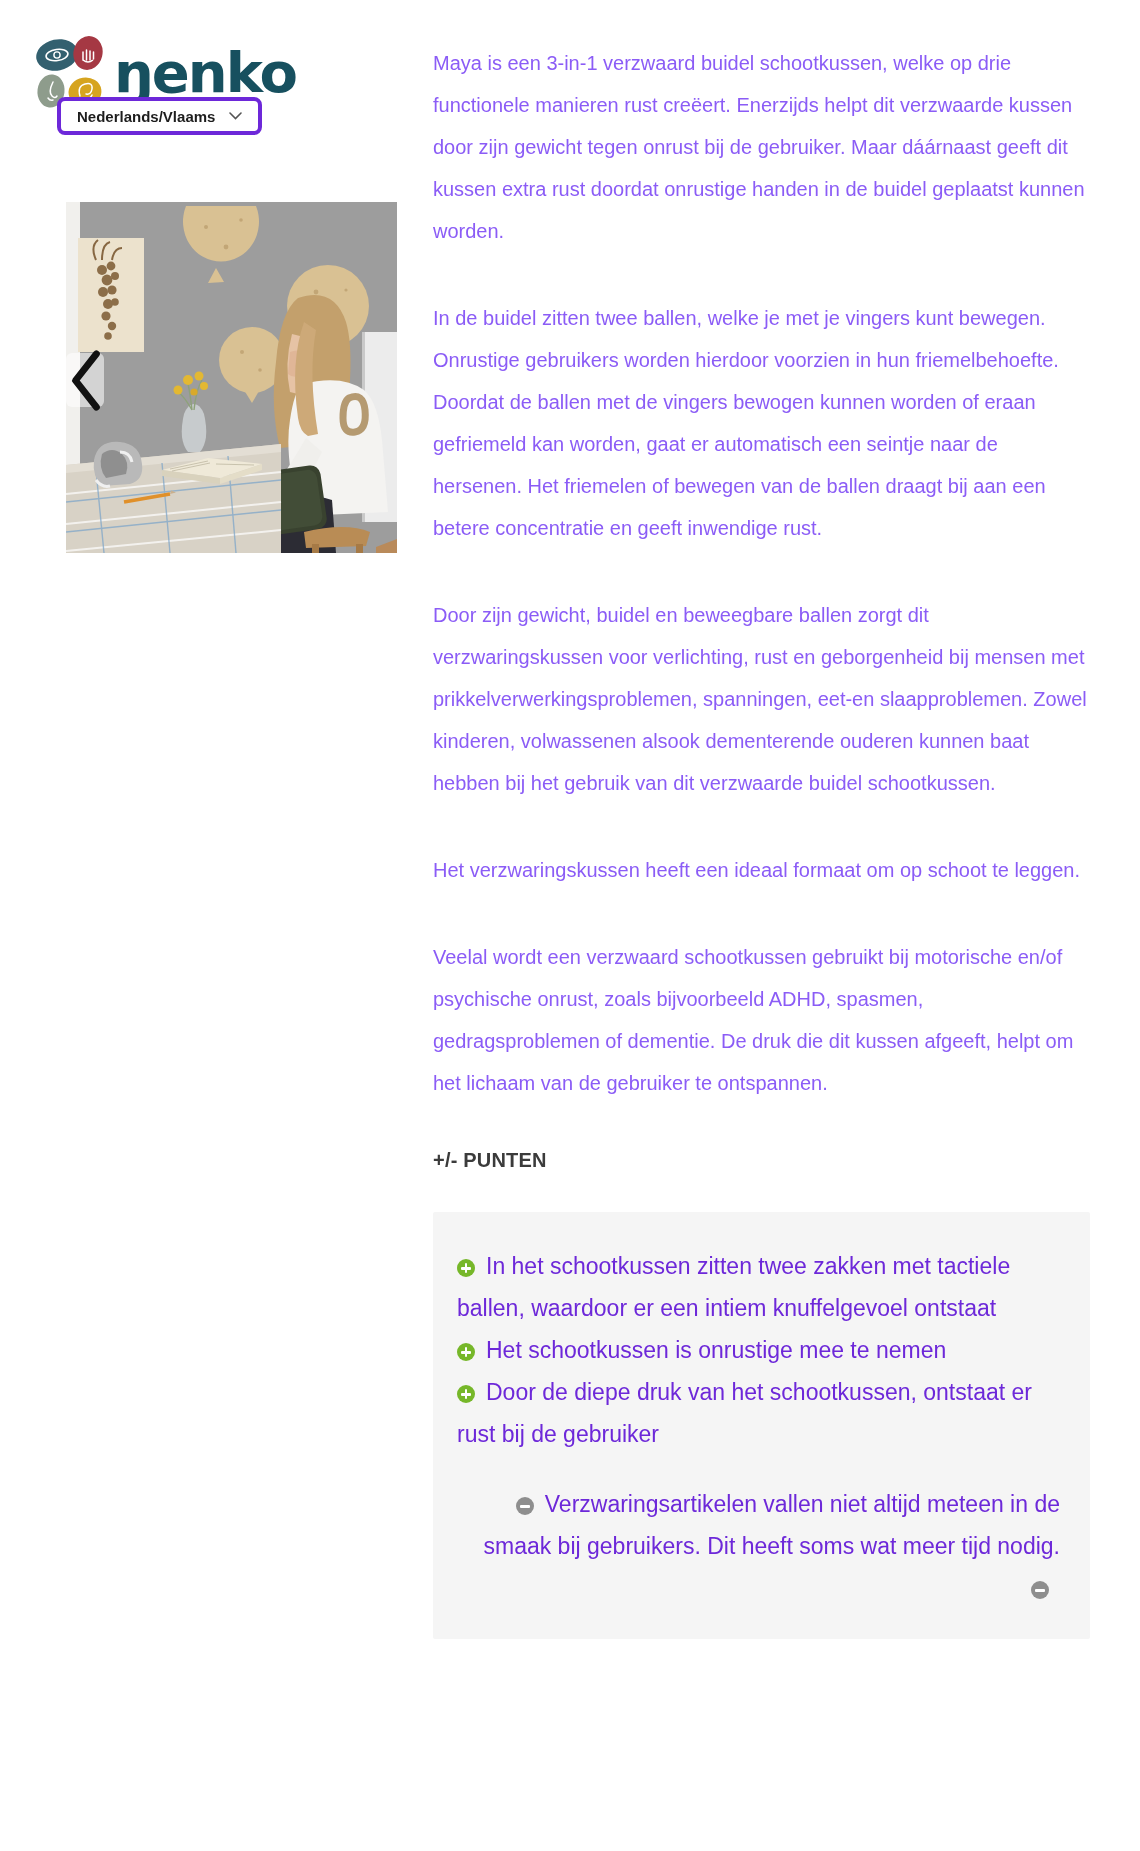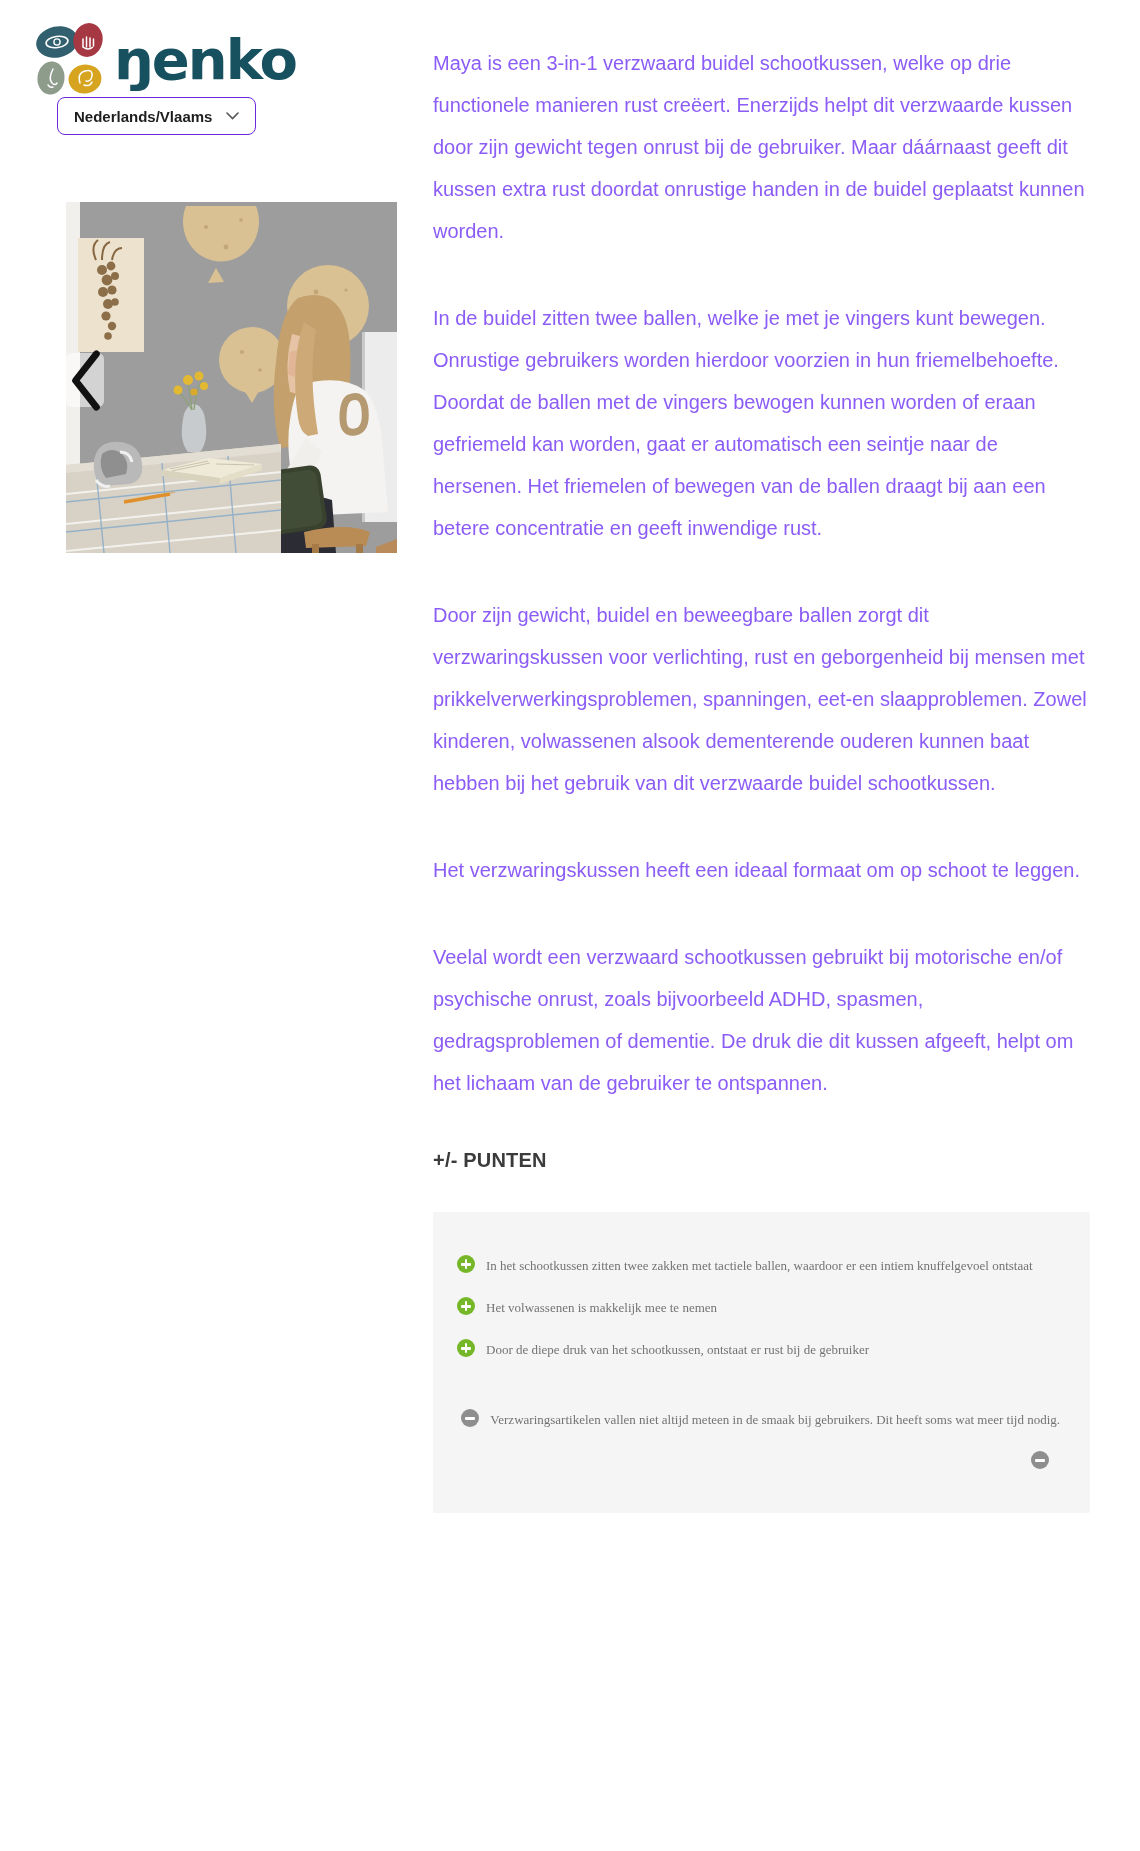--- a/index.html
+++ b/index.html
@@ -3,31 +3,31 @@
 <meta charset="utf-8">
 <style>
   * { margin:0; padding:0; box-sizing:border-box; }
   html,body { background:#ffffff; }
   body {
     width:1140px; height:1851px; position:relative;
     font-family:"Liberation Sans","DejaVu Sans",sans-serif;
     color:#2d2d2d; overflow:hidden;
   }
   
-  .logo { position:absolute; left:34px; top:23px; display:flex; align-items:center; }
+  .logo { position:absolute; left:34px; top:36px; display:flex; align-items:center; }
   .logo-blobs { width:72px; height:74px; }
   .wordmark {
     font-family:"DejaVu Sans","Liberation Sans",sans-serif;
     font-size:56px; font-weight:700; color:#17505f; letter-spacing:-2px;
     margin-left:8px; line-height:74px;
   }
   .lang-select {
     position:absolute; left:57px; top:97px; height:38px;
     display:flex; align-items:center; gap:14px;
-    background:#fff; border:1px solid #6d28d9; border-radius:8px;
+    background:#fff; border:4px solid #6d28d9; border-radius:8px;
     padding:0 16px; cursor:pointer;
     font-family:inherit; font-size:15px; font-weight:700; color:#1d1d1d;
   }
   .lang-select svg { display:block; }
   
   .photo {
     position:absolute; left:66px; top:202px; width:331px; height:351px;
     overflow:hidden; background:#9d9d9d;
   }
   .photo svg { display:block; width:331px; height:351px; }
@@ -44,21 +44,21 @@
   .pc-heading {
     font-size:20px; font-weight:700; color:#3b3b3b;
     margin:36px 0 40px 0; letter-spacing:0.2px;
   }
   .pc-panel {
     background:#f5f5f5; border-radius:2px;
     padding:33px 30px 30px 24px;
   }
   .pc-group { margin:0; }
   .pc-group + .pc-group { margin-top:28px;text-align:right; }
-  .pc-item { font-size:13px; line-height:42px; color:#737373;font-family:Liberation Serif, serif; }
+  .pc-item { font-size:23px; line-height:42px; color:#6d28d9; }
   .pm-icon {
     display:inline-block; width:18px; height:18px; border-radius:50%;
     position:relative; vertical-align:-3px; margin-right:11px;
   }
   .pm-icon.plus  { background:#76b729; }
   .pm-icon.minus { background:#8e8e8e; }
   .pm-icon::before, .pm-icon.plus::after {
     content:""; position:absolute; background:#fff; border-radius:1px;
   }
   .pm-icon::before { left:4px; top:8px; width:10px; height:2.6px; }       
@@ -237,21 +237,21 @@
   <p>Veelal wordt een verzwaard schootkussen gebruikt bij motorische en/of psychische onrust, zoals bijvoorbeeld ADHD, spasmen, gedragsproblemen of dementie. De druk die dit kussen afgeeft, helpt om het lichaam van de gebruiker te ontspannen.</p>
 
   <h2 class="pc-heading">+/- PUNTEN</h2>
 
   <section class="pc-panel">
     <div class="pc-group">
       <div class="pc-item">
         <span class="pm-icon plus"></span><span>In het schootkussen zitten twee zakken met tactiele ballen, waardoor er een intiem knuffelgevoel ontstaat</span>
       </div>
       <div class="pc-item">
-        <span class="pm-icon plus"></span><span>Het volwassenen is makkelijk mee te nemen</span>
+        <span class="pm-icon plus"></span><span>Het schootkussen is onrustige mee te nemen</span>
       </div>
       <div class="pc-item">
         <span class="pm-icon plus"></span><span>Door de diepe druk van het schootkussen, ontstaat er rust bij de gebruiker</span>
       </div>
     </div>
     <div class="pc-group">
       <div class="pc-item">
         <span class="pm-icon minus"></span><span>Verzwaringsartikelen vallen niet altijd meteen in de smaak bij gebruikers. Dit heeft soms wat meer tijd nodig.</span>
       </div>
       <div class="pc-item">

